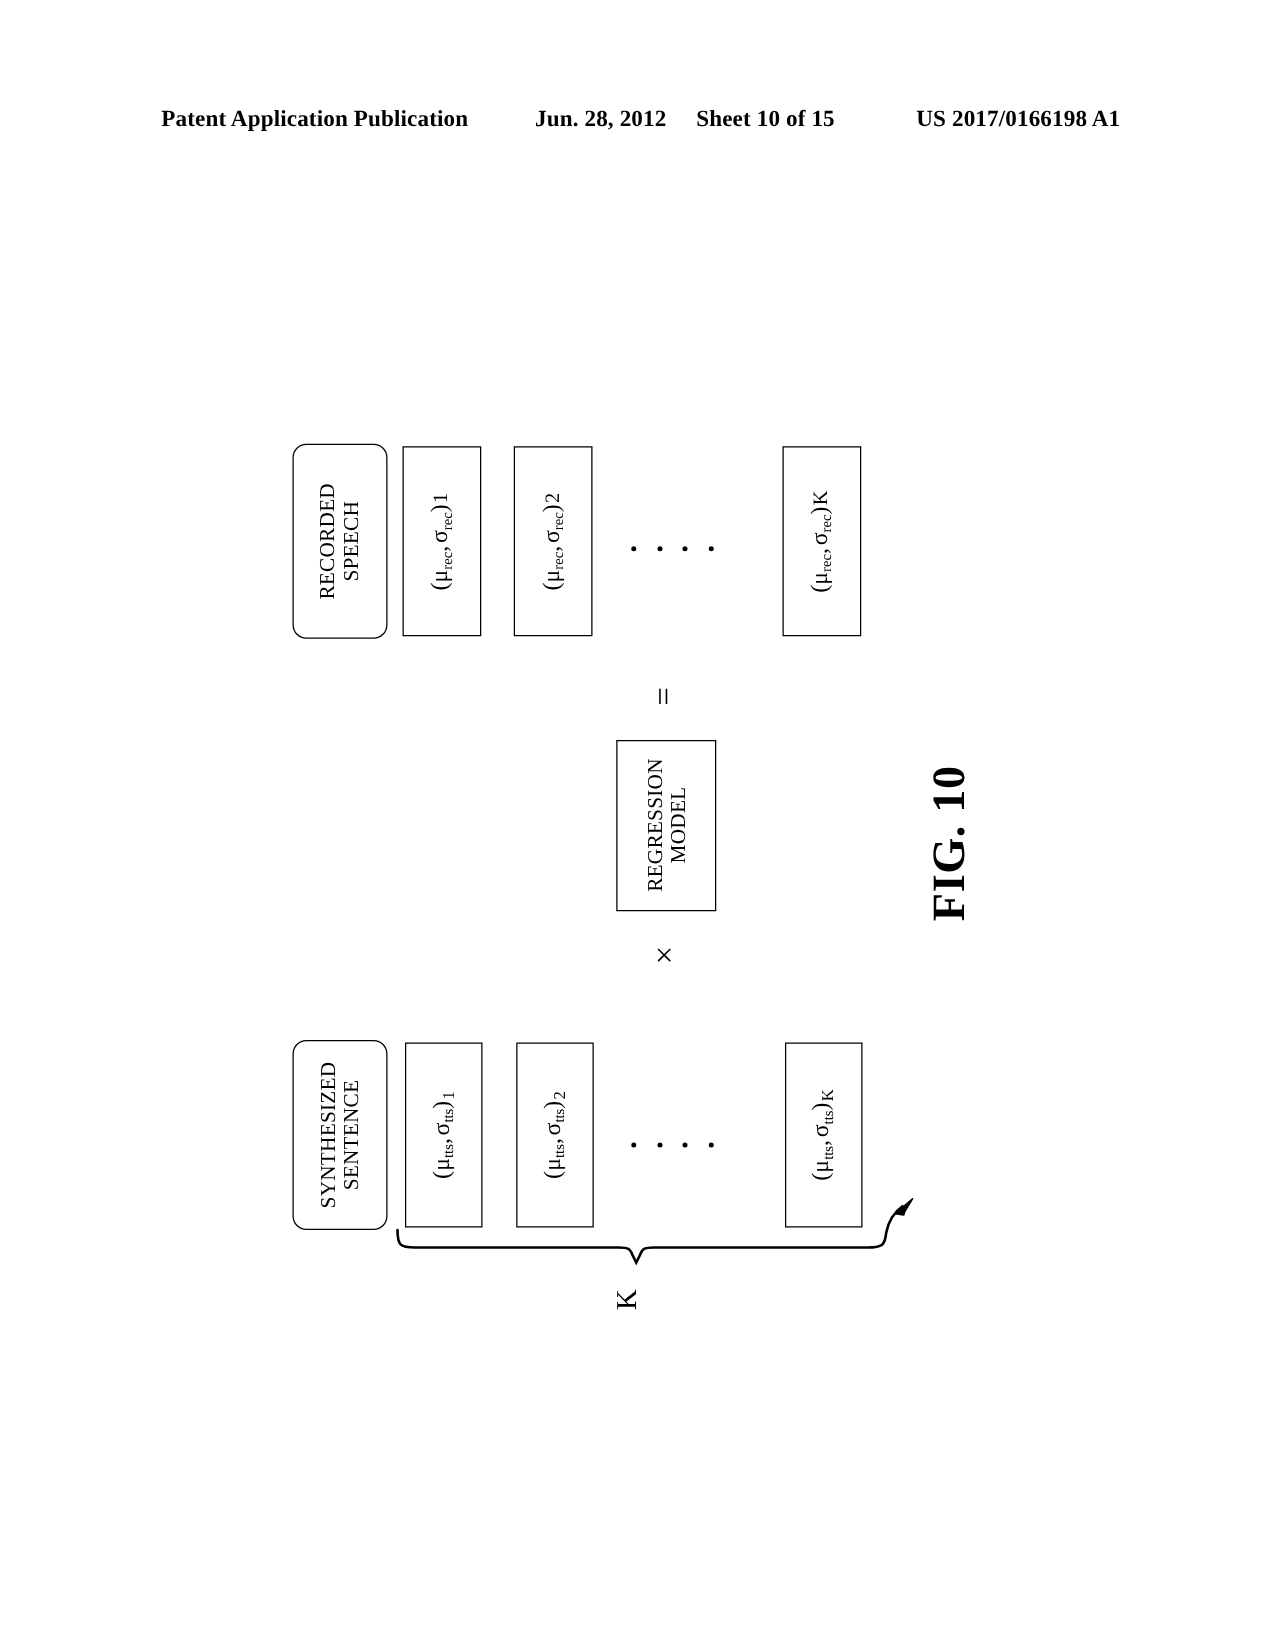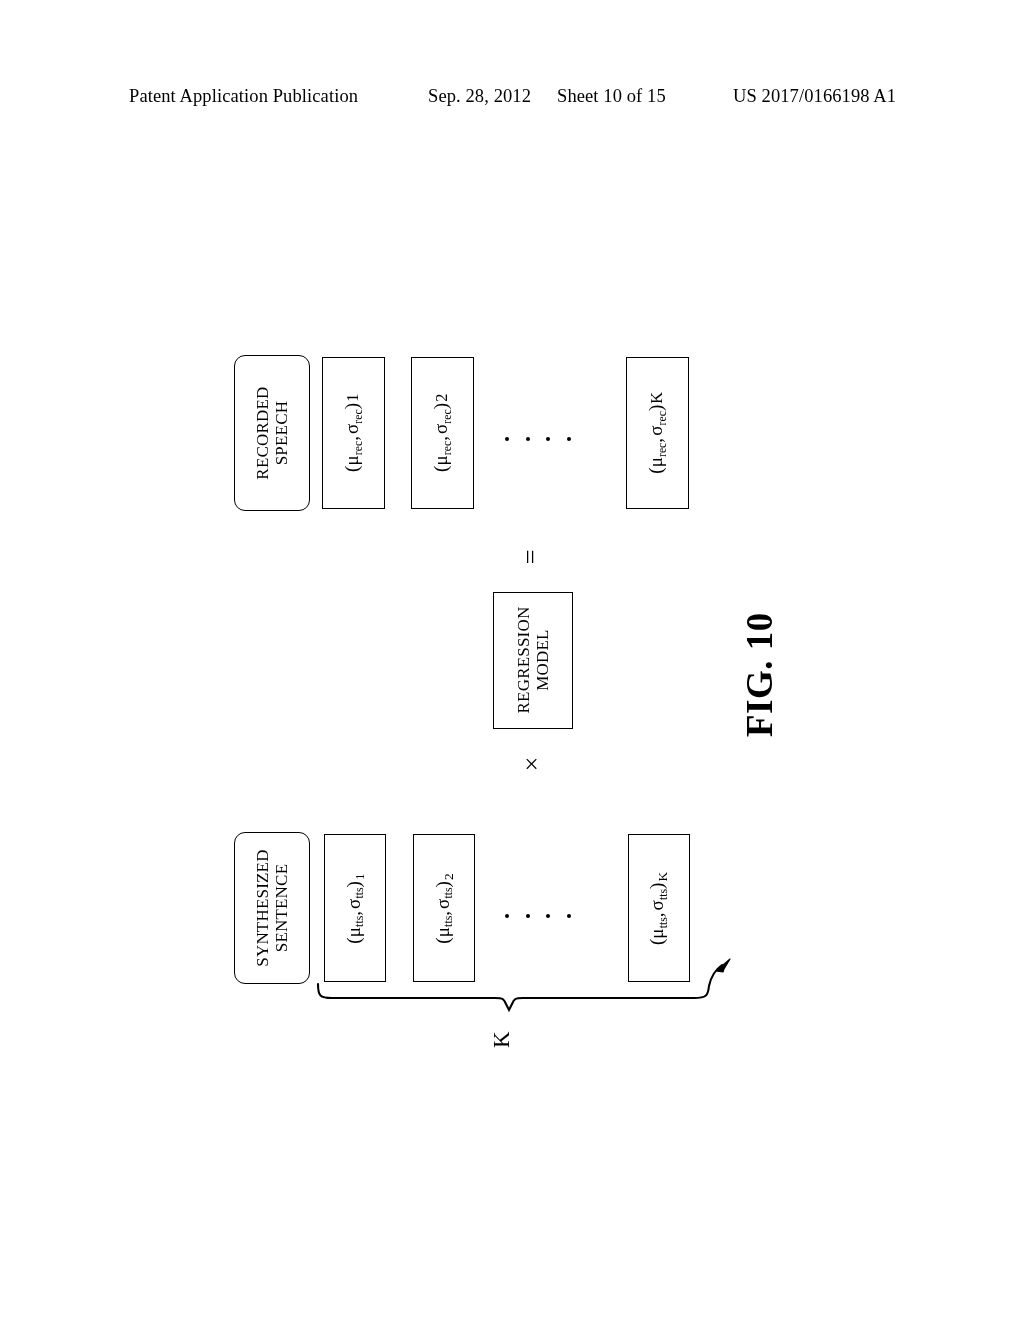--- a/index.html
+++ b/index.html
@@ -19,21 +19,21 @@
   
   #page-header {
     position: absolute;
     top: 86px;
     left: 0;
     width: 1024px;
     height: 26px;
     display: flex;
     align-items: baseline;
     font-family: "Liberation Serif", serif;
-    font-weight: normal;
+    font-weight: bold;
     font-size: 18.5px;
     letter-spacing: 0.1px;
     white-space: nowrap;
   }
   #page-header .h-pub   { position: absolute; left: 129px; }
   #page-header .h-date  { position: absolute; left: 428px; }
   #page-header .h-sheet { position: absolute; left: 557px; }
   #page-header .h-pat   { position: absolute; left: 733px; }
 
   
@@ -145,21 +145,21 @@
     top: 950px;
     width: 460px;
     height: 80px;
   }
 </style>
 </head>
 <body>
 
 <div id="page-header">
   <span class="h-pub">Patent Application Publication</span>
-  <span class="h-date">Sep. 28, 2012</span>
+  <span class="h-date">Jun. 28, 2012</span>
   <span class="h-sheet">Sheet 10 of 15</span>
   <span class="h-pat">US 2017/0166198 A1</span>
 </div>
 
 <div id="figure">
 
   <div class="vbox rounded" style="left:234px; top:355px; width:76px; height:156px;">
     <div class="vlabel caps">
       <div>RECORDED</div>
       <div>SPEECH</div>

